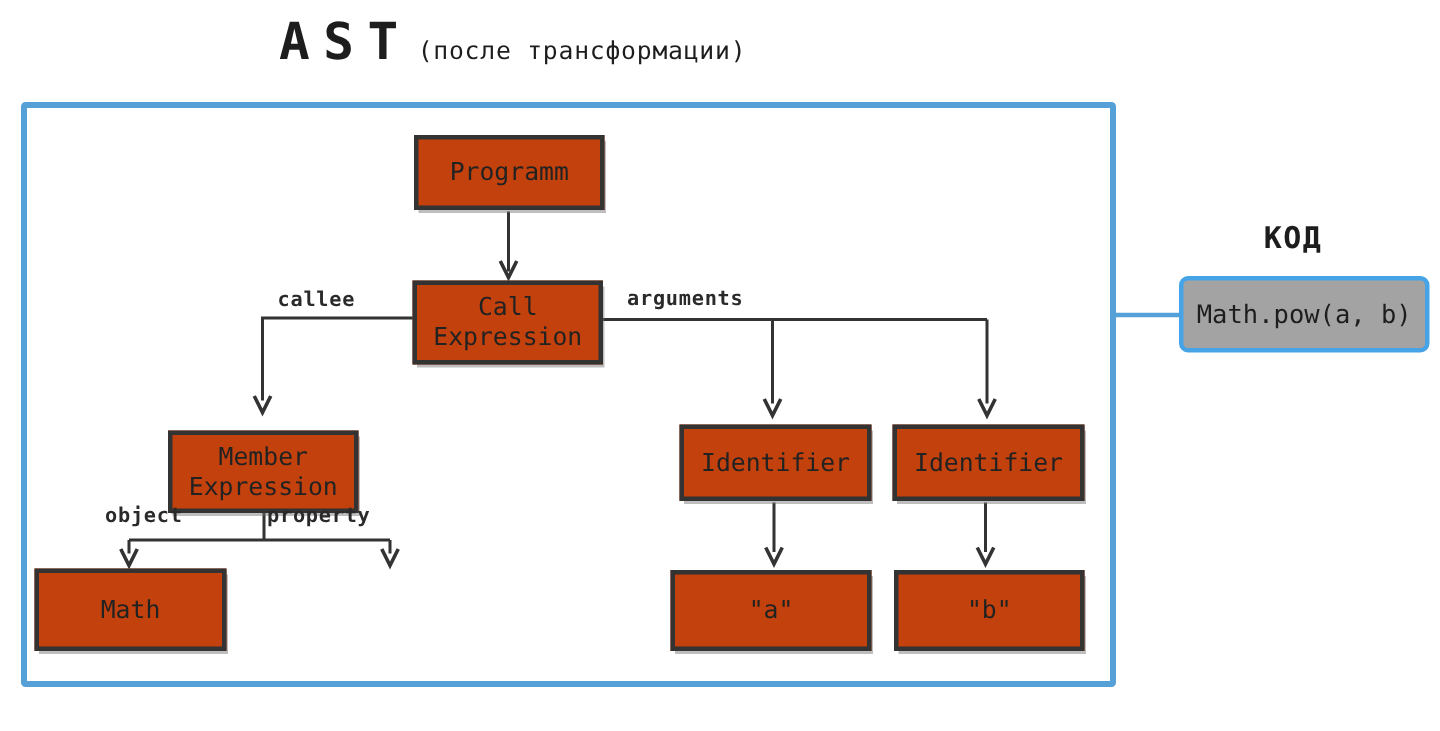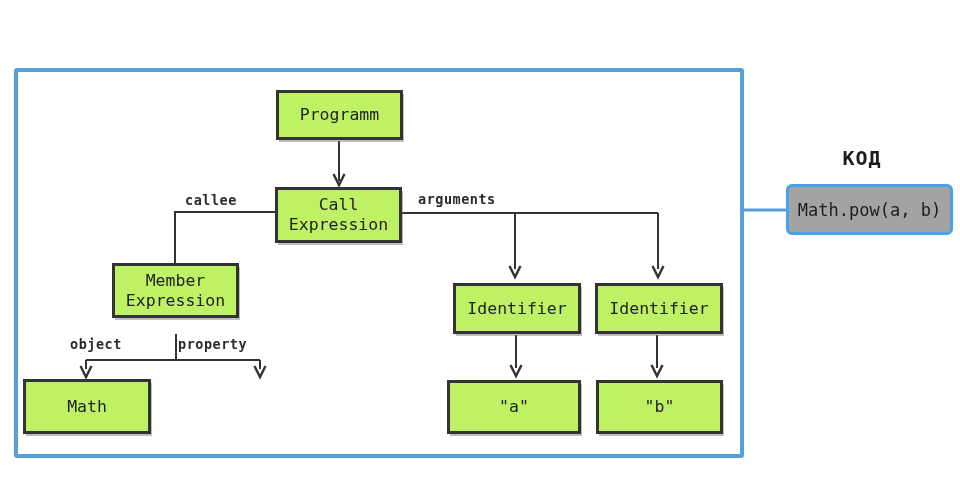--- a/index.html
+++ b/index.html
@@ -17,21 +17,21 @@
   .title-sub{font-size:16.5px;font-weight:500;margin-left:4px;letter-spacing:0.5px;color:#1d1d1d;}
   .frame{
     position:absolute;left:14px;top:68px;width:730px;height:390px;
     border:4px solid var(--frame-blue);border-radius:3px;box-sizing:border-box;background:transparent;
   }
   svg.edges{position:absolute;left:0;top:0;width:960px;height:487px;}
   .edge{stroke:var(--ink);stroke-width:2;fill:none;}
   .head{stroke:var(--ink);stroke-width:2.4;fill:none;}
   .blue-line{stroke:var(--frame-blue);stroke-width:3;fill:none;}
   .node{
-    position:absolute;background:#bef264;border:3px solid var(--ink);box-sizing:border-box;
+    position:absolute;background:#c2410c;border:3px solid var(--ink);box-sizing:border-box;
     display:flex;align-items:center;justify-content:center;text-align:center;
     font-size:16.5px;line-height:20px;font-weight:500;
     box-shadow:2px 3px 0 -1px rgba(110,110,110,0.45);
     padding:2px 4px;
   }
   .edge-label{
     position:absolute;font-size:13.5px;font-weight:bold;letter-spacing:0.5px;
     text-align:left;color:#2a2a2a;white-space:nowrap;
   }
   .code-label{
@@ -43,20 +43,24 @@
     border:3px solid var(--code-blue);border-radius:6px;background:#a3a3a3;
     display:flex;align-items:center;justify-content:center;
     font-size:17px;font-weight:500;color:#1d1d1d;white-space:nowrap;
   }
 </style>
 </head>
 <body>
 
 <div class="stage">
 
+  <div class="title">
+    <span class="title-main">AST</span>
+    <span class="title-sub">(после трансформации)</span>
+  </div>
 
   <div class="frame"></div>
 
   <svg class="edges" viewBox="0 0 960 487">
 
     <line class="edge" x1="339" y1="141" x2="339" y2="181"></line>
     <path class="head" d="M333.5,174 L339,185 L344.5,174"></path>
 
     <path class="edge" d="M276,212 H175 V267"></path>
     <path class="head" d="M169.5,264 L175,275 L180.5,264"></path>
@@ -77,21 +81,21 @@
     <line class="edge" x1="516" y1="335" x2="516" y2="368"></line>
     <path class="head" d="M510.5,365 L516,376 L521.5,365"></path>
     <line class="edge" x1="657" y1="335" x2="657" y2="368"></line>
     <path class="head" d="M651.5,365 L657,376 L662.5,365"></path>
 
     <line class="blue-line" x1="744" y1="210" x2="786" y2="210"></line>
   </svg>
 
   <div class="node" style="left:276px;top:90px;width:127px;height:50px;">Programm</div>
   <div class="node" style="left:275px;top:187px;width:127px;height:56px;">Call Expression</div>
-  <div class="node" style="left:112px;top:263px;width:127px;height:55px;">Member Expression</div>
+  <div class="node" style="left:112px;top:287px;width:127px;height:55px;">Member Expression</div>
   <div class="node" style="left:453px;top:283px;width:128px;height:51px;">Identifier</div>
   <div class="node" style="left:595px;top:283px;width:128px;height:51px;">Identifier</div>
   <div class="node" style="left:23px;top:379px;width:128px;height:55px;">Math</div>
   <div class="node" style="left:447px;top:380px;width:134px;height:54px;">"a"</div>
   <div class="node" style="left:596px;top:380px;width:127px;height:54px;">"b"</div>
 
   <div class="edge-label" style="left:185px;top:192px;width:74px;">callee</div>
   <div class="edge-label" style="left:418px;top:191px;width:104px;">arguments</div>
   <div class="edge-label" style="left:70px;top:336px;width:84px;">object</div>
   <div class="edge-label" style="left:178px;top:336px;width:86px;">property</div>

